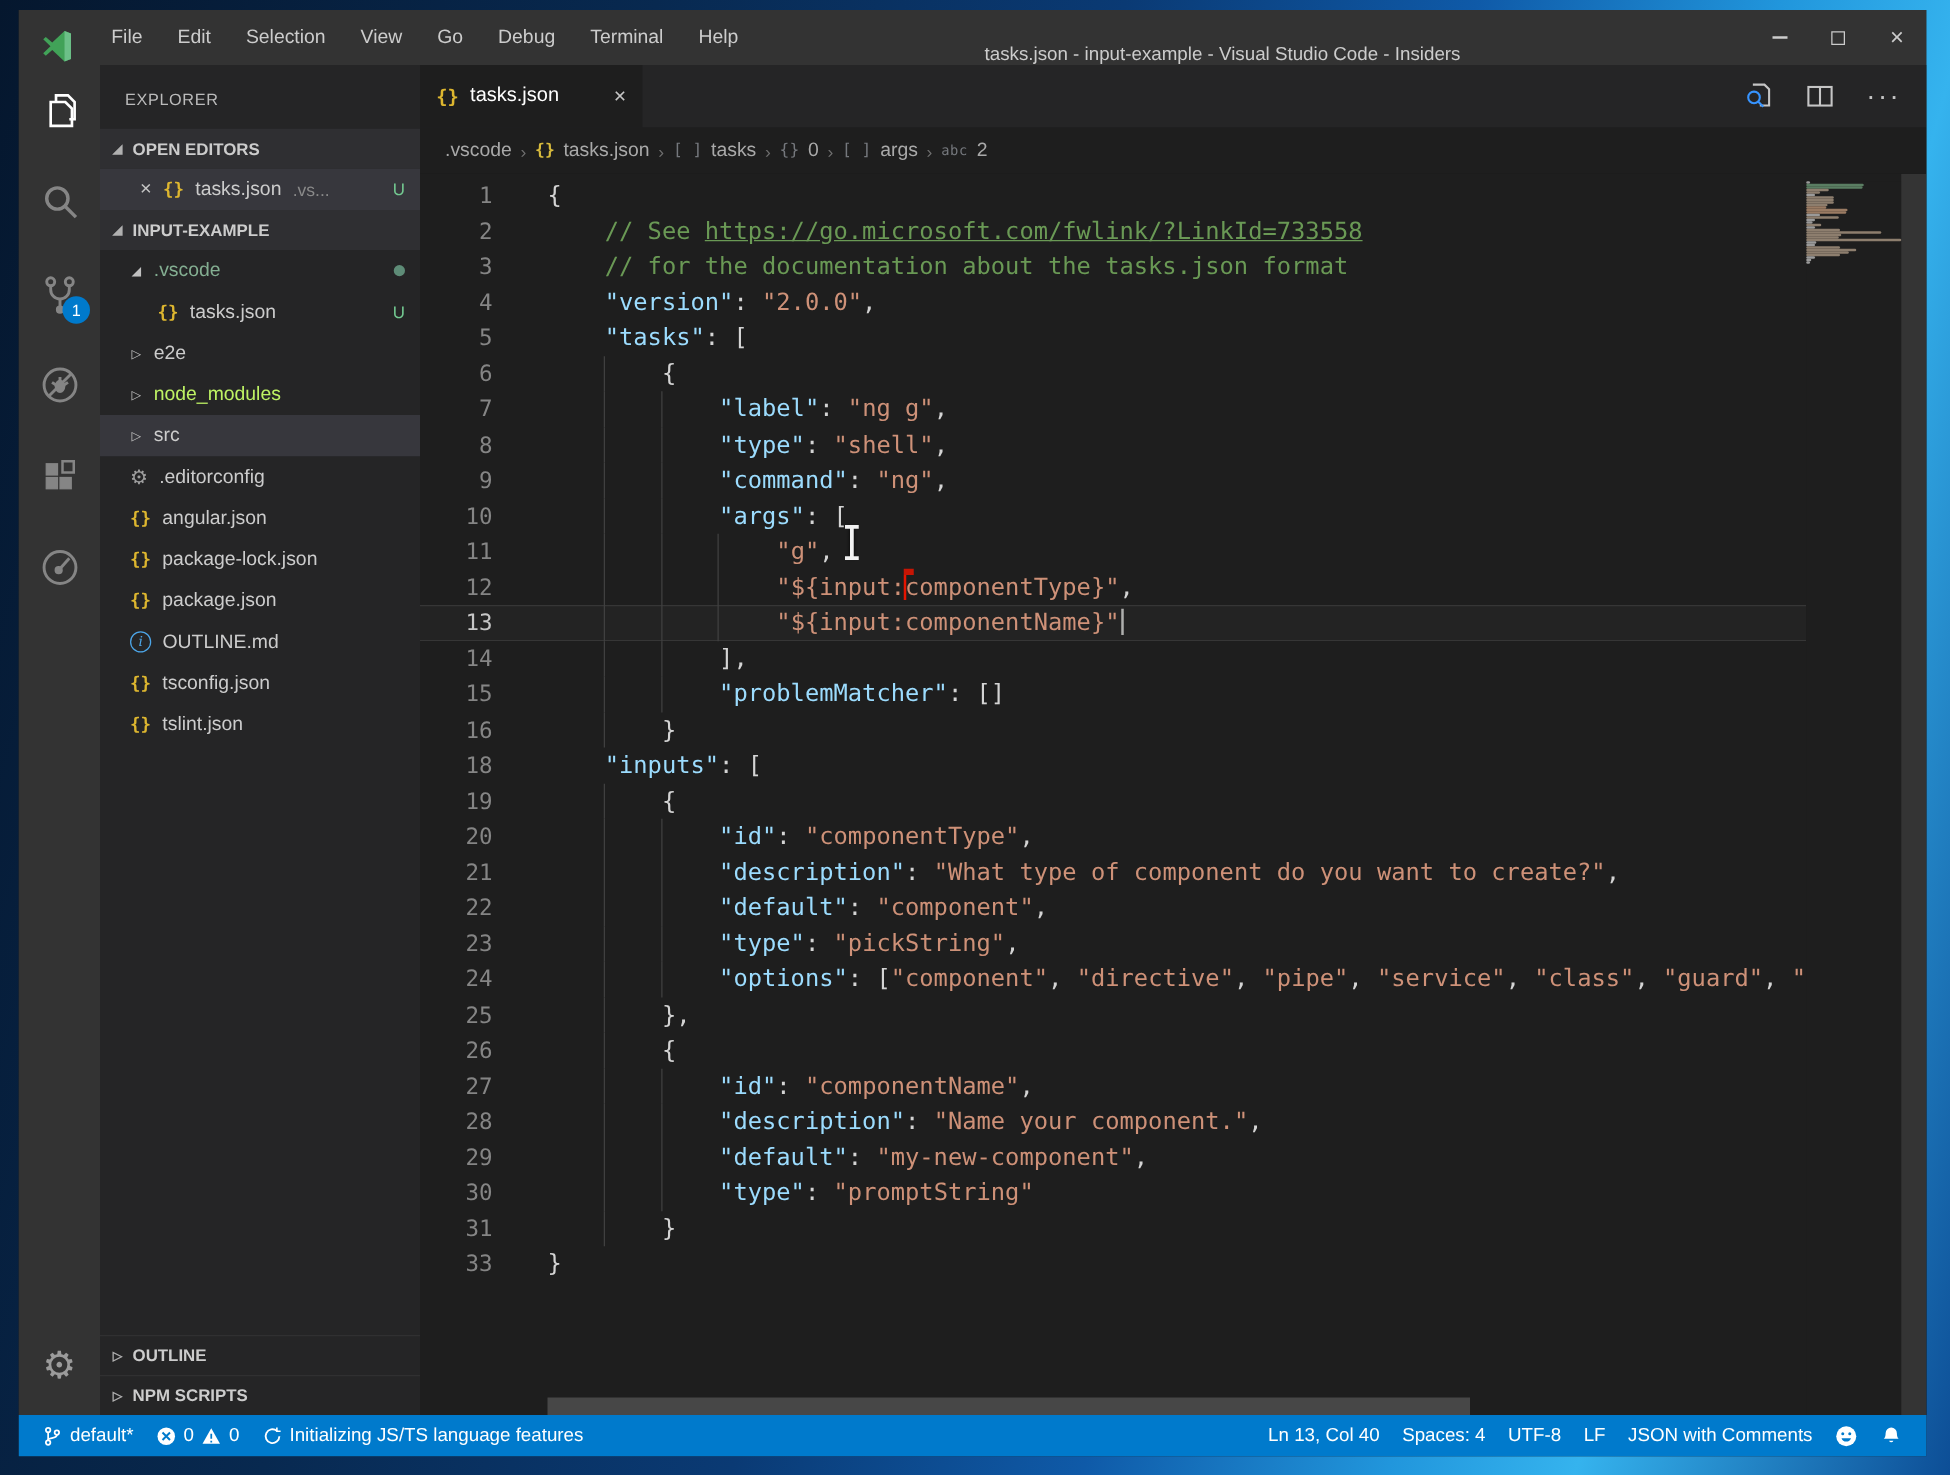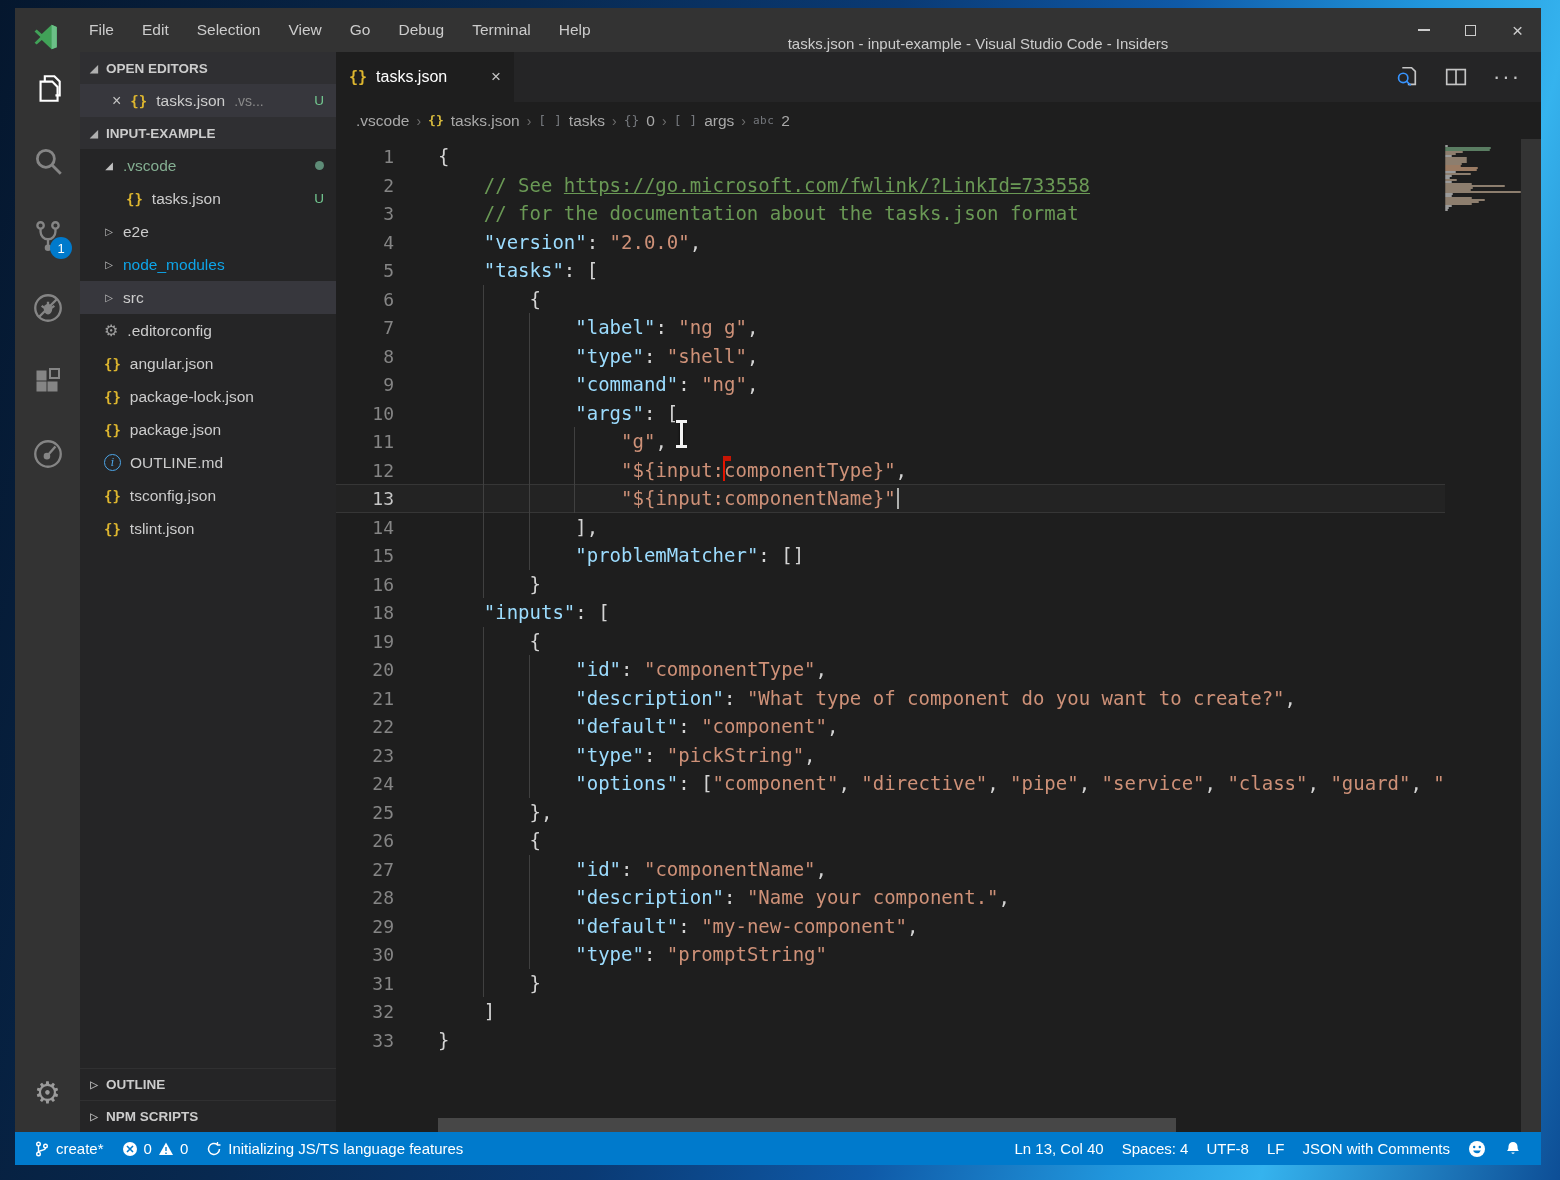--- a/index.html
+++ b/index.html
@@ -37,21 +37,21 @@
   .row { height:33px; display:flex; align-items:center; font-size:15.5px; gap:9px; padding-right:12px; }
   .row.sel { background:#37373d; }
   .row .tw { font-size:10px; color:#c0c0c0; width:10px; text-align:center; flex:0 0 auto; }
   .fi-json { color:#ddb62f; font-weight:bold; font-size:14px; font-family:"DejaVu Sans Mono",monospace; flex:0 0 auto; }
   .fi-gear { color:#9e9e9e; font-size:16px; flex:0 0 auto; }
   .fi-diamond { width:10px; height:10px; background:#8a8a8a; transform:rotate(45deg); border-radius:2px; margin:0 2px; flex:0 0 auto; }
   .fi-info { width:17px; height:17px; border-radius:50%; border:1.5px solid #4da6e8; color:#4da6e8; font-size:11px; font-family:"DejaVu Serif",serif; font-style:italic; display:flex; align-items:center; justify-content:center; flex:0 0 auto; }
   .badge-u { margin-left:auto; color:#73c991; font-size:13.5px; }
   .badge-dot { margin-left:auto; width:9px; height:9px; border-radius:50%; background:#5e8c77; }
   .dim-suffix { color:#8a8a8a; font-size:14px; }
-  .name-dim { color:#0ea5e9;text-align:center; }
+  .name-dim { color:#bef264;text-align:center; }
   .name-green { color:#84af92; }
   .oe-close { color:#c5c5c5; font-size:16px; }
   .sidebar-bottom { position:absolute; bottom:0; left:0; right:0; }
 
   
   .editor { flex:1; display:flex; flex-direction:column; background:#1e1e1e; min-width:0; }
   .tabbar { height:50px; background:#252526; display:flex; align-items:stretch; }
   .tab { width:178px; background:#1e1e1e; color:#ffffff; display:flex; align-items:center; gap:9px; padding:0 13px; font-size:16px; }
   .tab .fi-json { font-size:15px; }
   .tclose { margin-left:auto; color:#c5c5c5; font-size:17px; }
@@ -177,20 +177,21 @@
         <svg viewBox="0 0 32 32" width="34" height="34" fill="none" stroke="currentColor" stroke-width="2.2">
               <circle cx="16" cy="16" r="12"></circle>
               <path d="M16 17 L23 9"></path>
               <circle cx="15" cy="18" r="2" fill="currentColor"></circle>
             </svg>
       </div>
       <div class="act-gear">⚙</div>
     </div>
 
     <div class="sidebar">
+      <div class="sidebar-title">EXPLORER</div>
       <div class="section-header">
         <span class="tw">◢</span>
         <span>OPEN EDITORS</span>
       </div>
       <div id="openEditors">
             <div class="row sel" style="padding-left: 32px;">
               <span class="oe-close">×</span>
               <span class="fi-json">{}</span>
               <span>tasks.json</span>
               <span class="dim-suffix">.vs...</span>
@@ -332,21 +333,20 @@
               <div class="line"><span class="ln">22</span><span class="ind">    </span><span class="ind g">    </span><span class="ind g">    </span><span class="tk-k">"default"</span><span class="tk-p">: </span><span class="tk-s">"component"</span><span class="tk-p">,</span></div>
               <div class="line"><span class="ln">23</span><span class="ind">    </span><span class="ind g">    </span><span class="ind g">    </span><span class="tk-k">"type"</span><span class="tk-p">: </span><span class="tk-s">"pickString"</span><span class="tk-p">,</span></div>
               <div class="line"><span class="ln">24</span><span class="ind">    </span><span class="ind g">    </span><span class="ind g">    </span><span class="tk-k">"options"</span><span class="tk-p">: [</span><span class="tk-s">"component"</span><span class="tk-p">, </span><span class="tk-s">"directive"</span><span class="tk-p">, </span><span class="tk-s">"pipe"</span><span class="tk-p">, </span><span class="tk-s">"service"</span><span class="tk-p">, </span><span class="tk-s">"class"</span><span class="tk-p">, </span><span class="tk-s">"guard"</span><span class="tk-p">, </span><span class="tk-s">"interface"</span></div>
               <div class="line"><span class="ln">25</span><span class="ind">    </span><span class="ind g">    </span><span class="tk-p">},</span></div>
               <div class="line"><span class="ln">26</span><span class="ind">    </span><span class="ind g">    </span><span class="tk-p">{</span></div>
               <div class="line"><span class="ln">27</span><span class="ind">    </span><span class="ind g">    </span><span class="ind g">    </span><span class="tk-k">"id"</span><span class="tk-p">: </span><span class="tk-s">"componentName"</span><span class="tk-p">,</span></div>
               <div class="line"><span class="ln">28</span><span class="ind">    </span><span class="ind g">    </span><span class="ind g">    </span><span class="tk-k">"description"</span><span class="tk-p">: </span><span class="tk-s">"Name your component."</span><span class="tk-p">,</span></div>
               <div class="line"><span class="ln">29</span><span class="ind">    </span><span class="ind g">    </span><span class="ind g">    </span><span class="tk-k">"default"</span><span class="tk-p">: </span><span class="tk-s">"my-new-component"</span><span class="tk-p">,</span></div>
               <div class="line"><span class="ln">30</span><span class="ind">    </span><span class="ind g">    </span><span class="ind g">    </span><span class="tk-k">"type"</span><span class="tk-p">: </span><span class="tk-s">"promptString"</span></div>
               <div class="line"><span class="ln">31</span><span class="ind">    </span><span class="ind g">    </span><span class="tk-p">}</span></div>
-              <div class="line"><span class="ln">32</span><span class="ind">    </span><span class="tk-p">]</span></div>
               <div class="line"><span class="ln">33</span><span class="tk-p">}</span></div>
             </div>
         <div class="minimap" id="minimap">
               <div class="mm-bar" style="width: 3px; background: rgb(154, 154, 154);"></div>
               <div class="mm-bar" style="width: 45.6px; background: rgb(90, 125, 98);"></div>
               <div class="mm-bar" style="width: 44.8px; background: rgb(90, 125, 98);"></div>
               <div class="mm-bar" style="width: 18.4px; background: rgb(141, 126, 110);"></div>
               <div class="mm-bar" style="width: 11.2px; background: rgb(141, 126, 110);"></div>
               <div class="mm-bar" style="width: 7.2px; background: rgb(154, 154, 154);"></div>
               <div class="mm-bar" style="width: 22.4px; background: rgb(141, 126, 110);"></div>
@@ -388,21 +388,21 @@
     <div class="sbitem">
       <span class="sbicon">
         <svg viewBox="0 0 16 16" width="16" height="16" fill="none" stroke="#ffffff" stroke-width="1.4">
               <circle cx="4.5" cy="3" r="1.8"></circle>
               <circle cx="4.5" cy="13" r="1.8"></circle>
               <circle cx="11.5" cy="5" r="1.8"></circle>
               <path d="M4.5 5 v6"></path>
               <path d="M11.5 7 c0 3 -7 2 -7 4"></path>
             </svg>
       </span>
-      <span>create*</span>
+      <span>default*</span>
     </div>
     <div class="sbitem">
       <span class="sbicon">
         <svg viewBox="0 0 16 16" width="16" height="16">
               <circle cx="8" cy="8" r="7" fill="#ffffff"></circle>
               <path d="M5 5 L11 11 M11 5 L5 11" stroke="#007acc" stroke-width="1.6"></path>
             </svg>
       </span>
       <span>0</span>
       <span class="sbicon">

